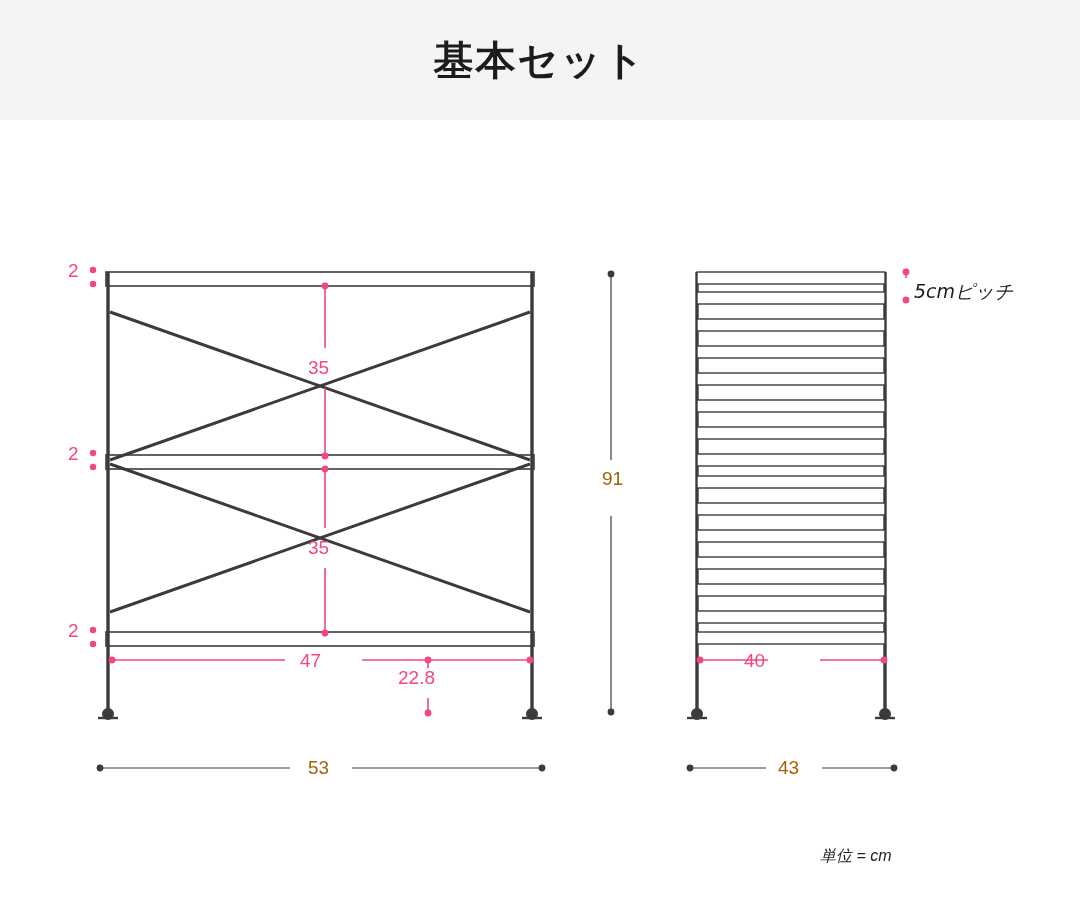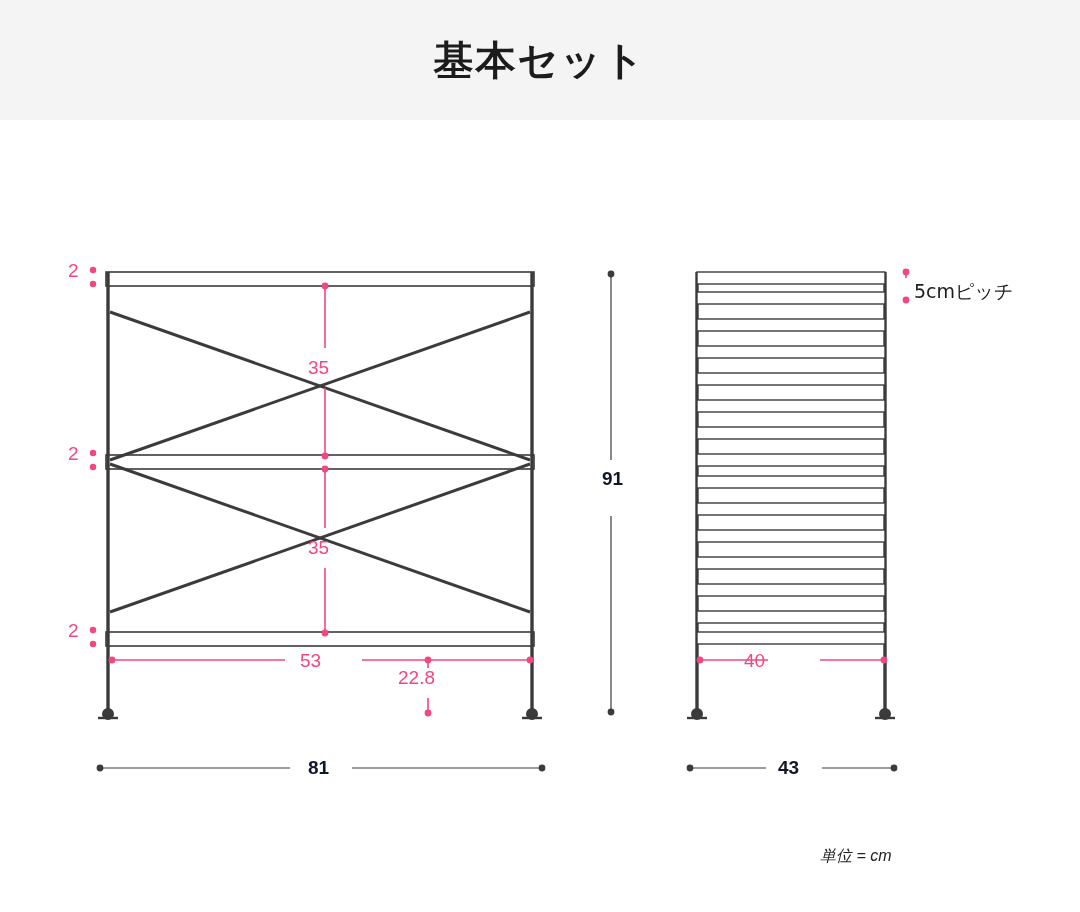--- a/index.html
+++ b/index.html
@@ -51,37 +51,37 @@
     top: 0;
   }
   .dim-label {
     position: absolute;
     color: #f2477f;
     font-size: 19px;
     font-family: "Liberation Sans", sans-serif;
     white-space: nowrap;
   }
   .dim-label.dark {
-    color: #0f172a;
-    font-weight: bold;
+    color: #a16207;
   }
   .unit-note {
     position: absolute;
     font-size: 16px;
     color: #222222;
     font-family: "Liberation Sans", sans-serif;
     white-space: nowrap;
     font-style: italic;
   }
   .pitch-note {
     position: absolute;
     font-size: 19px;
     color: #1c1c1c;
     font-family: "DejaVu Sans", sans-serif;
     white-space: nowrap;
+    font-style: italic;
   }
 </style>
 </head>
 <body>
 
 <div id="page">
 
   <div id="header">
     <div id="header-title">基本セット</div>
   </div>
@@ -200,25 +200,25 @@
       </g>
     </svg>
 
     <div class="dim-label" style="left:68px; top:140px;">2</div>
     <div class="dim-label" style="left:68px; top:323px;">2</div>
     <div class="dim-label" style="left:68px; top:500px;">2</div>
 
     <div class="dim-label" style="left:308px; top:237px;">35</div>
     <div class="dim-label" style="left:308px; top:417px;">35</div>
 
-    <div class="dim-label" style="left:300px; top:530px;">53</div>
+    <div class="dim-label" style="left:300px; top:530px;">47</div>
     <div class="dim-label" style="left:398px; top:547px;">22.8</div>
 
     <div class="dim-label dark" style="left:602px; top:348px;">91</div>
-    <div class="dim-label dark" style="left:308px; top:637px;">81</div>
+    <div class="dim-label dark" style="left:308px; top:637px;">53</div>
 
     <div class="dim-label" style="left:744px; top:530px;">40</div>
     <div class="dim-label dark" style="left:778px; top:637px;">43</div>
 
     <div class="pitch-note" style="left:914px; top:159px;">5cmピッチ</div>
     <div class="unit-note" style="left:820px; top:726px;">単位 = cm</div>
 
   </div>
 </div>
 

